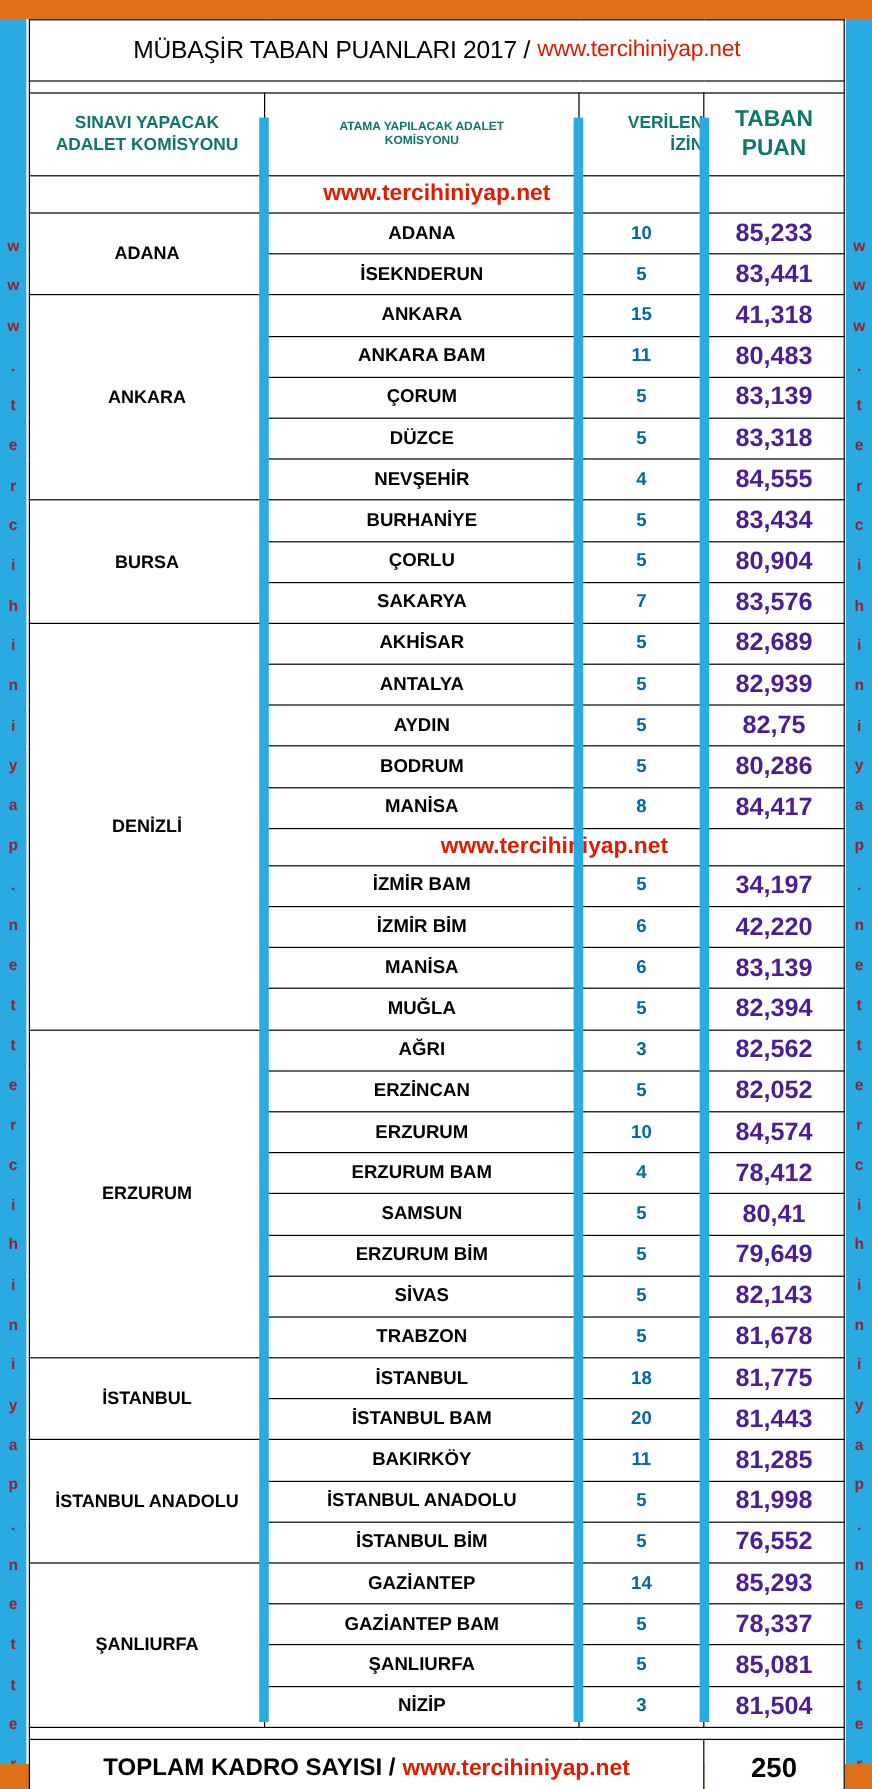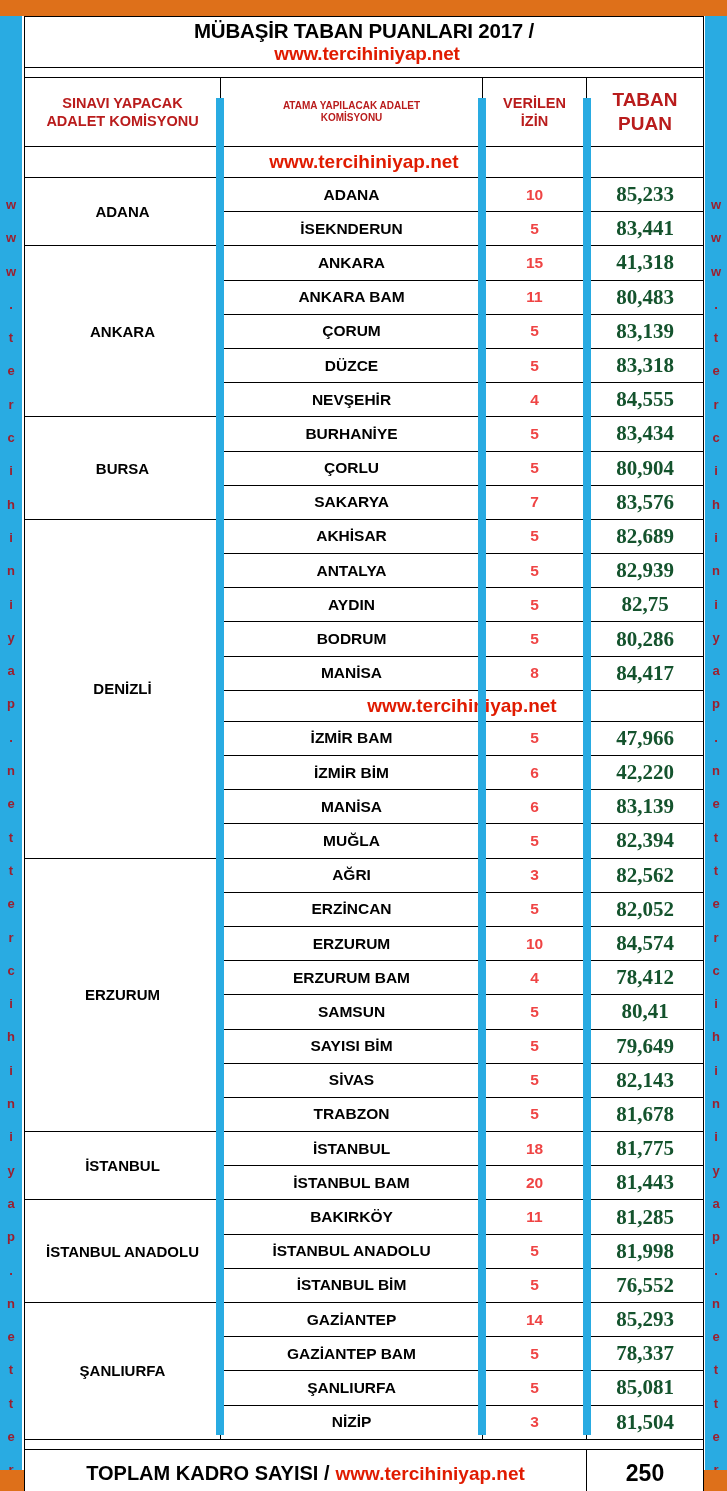--- a/index.html
+++ b/index.html
@@ -52,47 +52,46 @@
     text-align:center;
     background:#fff;
   }
 
   
   .title-row td{
     height:50px;
     border:2px solid #000;
   }
   .title-text{
-    font-size:20.5px;font-weight:bold;color:#000;letter-spacing:-0.2px;
+    font-size:20.5px;font-weight:normal;color:#000;letter-spacing:-0.2px;
     display:flex;align-items:center;justify-content:center;gap:0px;
     white-space:nowrap;
-    flex-direction:column;
   }
   .title-text .url{color:#E01B00;font-size:19px;margin-left:6px;}
 
   
   .orange-div td{height:9px;background:#DE701A;border-left:2px solid #000;border-right:2px solid #000;border-top:1.6px solid #000;border-bottom:1.6px solid #000;padding:0;}
 
   
-  .hdr td{height:68px;font-weight:bold;color:#b91c1c;line-height:1.25;}
+  .hdr td{height:68px;font-weight:bold;color:#0f766e;line-height:1.25;}
   .hdr .c1{font-size:14.5px;}
   .hdr .c2{font-size:10px;}
-  .hdr .c3{font-size:14.5px;}
+  .hdr .c3{font-size:14.5px;text-align:right;}
   .hdr .c4{font-size:19px;}
 
   
   .wm td{height:30px;background:#F7BE8A;}
   .wm .wtxt{color:#E01B00;font-weight:bold;font-size:19px;}
 
   
   .drow td{height:33.2px;}
   .grp{font-size:15px;font-weight:bold;color:#000;}
   .name{font-size:15.5px;font-weight:bold;color:#000;}
-  .izin{font-size:15.5px;font-weight:bold;color:#ef4444;}
-  .puan{font-size:21px;font-weight:bold;color:#14532d;font-family:Liberation Serif, serif;}
+  .izin{font-size:15.5px;font-weight:bold;color:#0369a1;}
+  .puan{font-size:21px;font-weight:bold;color:#4c1d95;}
 
   
   .total td{height:48px;}
   .total .tl{font-size:20px;font-weight:bold;color:#000;white-space:nowrap;}
   .total .tl .url{color:#E01B00;font-size:19px;margin-left:6px;}
   .total .tv{font-size:23px;font-weight:bold;color:#000;}
 
   
   .sep{position:absolute;width:8px;background:#29ABE2;z-index:5;pointer-events:none;}
 
@@ -298,21 +297,21 @@
             <td class="name"><span>MANİSA</span></td>
             <td class="izin"><span>8</span></td>
             <td class="puan"><span>84,417</span></td>
           </tr>
           <tr class="wm">
             <td colspan="3"><span class="wtxt">www.tercihiniyap.net</span></td>
           </tr>
           <tr class="drow">
             <td class="name"><span>İZMİR BAM</span></td>
             <td class="izin"><span>5</span></td>
-            <td class="puan"><span>47,966</span></td>
+            <td class="puan"><span>34,197</span></td>
           </tr>
           <tr class="drow">
             <td class="name"><span>İZMİR BİM</span></td>
             <td class="izin"><span>6</span></td>
             <td class="puan"><span>42,220</span></td>
           </tr>
           <tr class="drow">
             <td class="name"><span>MANİSA</span></td>
             <td class="izin"><span>6</span></td>
             <td class="puan"><span>83,139</span></td>
@@ -342,21 +341,21 @@
             <td class="name"><span>ERZURUM BAM</span></td>
             <td class="izin"><span>4</span></td>
             <td class="puan"><span>78,412</span></td>
           </tr>
           <tr class="drow">
             <td class="name"><span>SAMSUN</span></td>
             <td class="izin"><span>5</span></td>
             <td class="puan"><span>80,41</span></td>
           </tr>
           <tr class="drow">
-            <td class="name"><span>SAYISI BİM</span></td>
+            <td class="name"><span>ERZURUM BİM</span></td>
             <td class="izin"><span>5</span></td>
             <td class="puan"><span>79,649</span></td>
           </tr>
           <tr class="drow">
             <td class="name"><span>SİVAS</span></td>
             <td class="izin"><span>5</span></td>
             <td class="puan"><span>82,143</span></td>
           </tr>
           <tr class="drow">
             <td class="name"><span>TRABZON</span></td>

